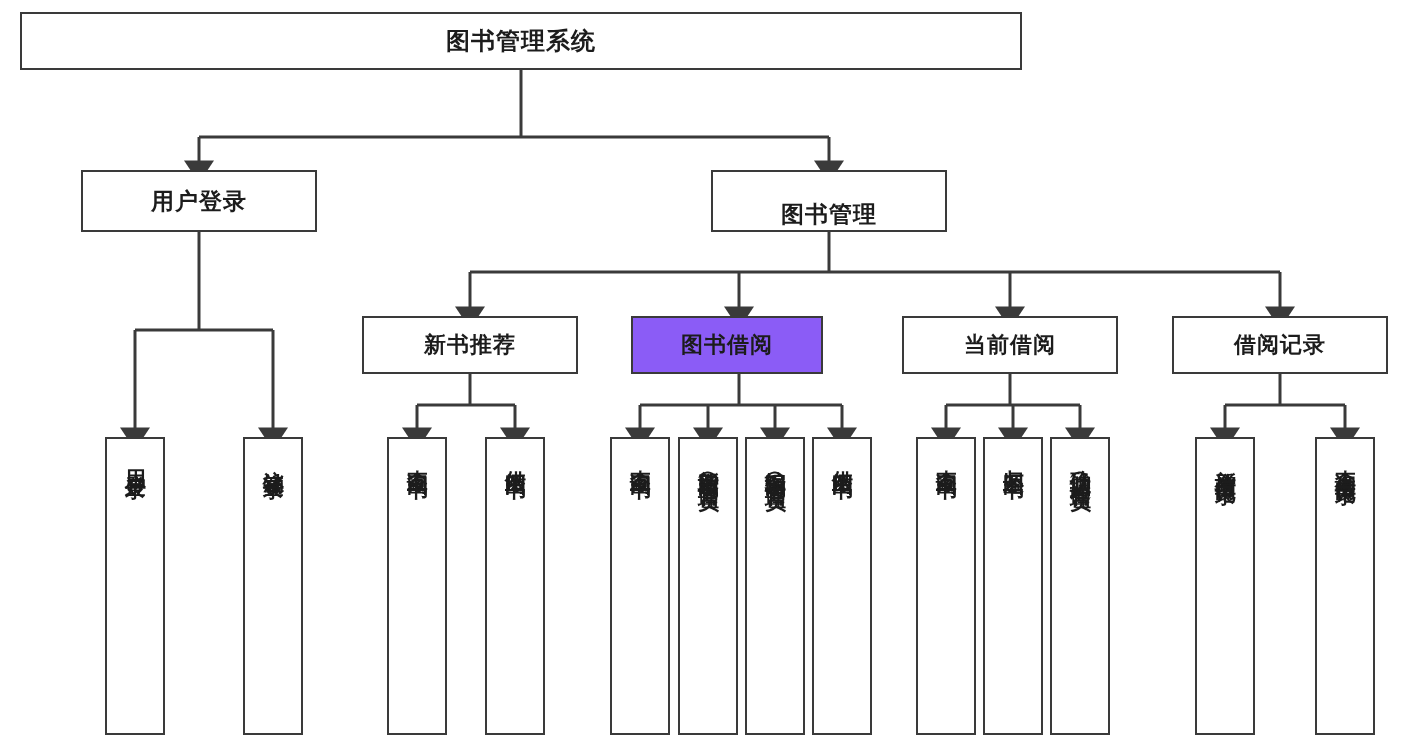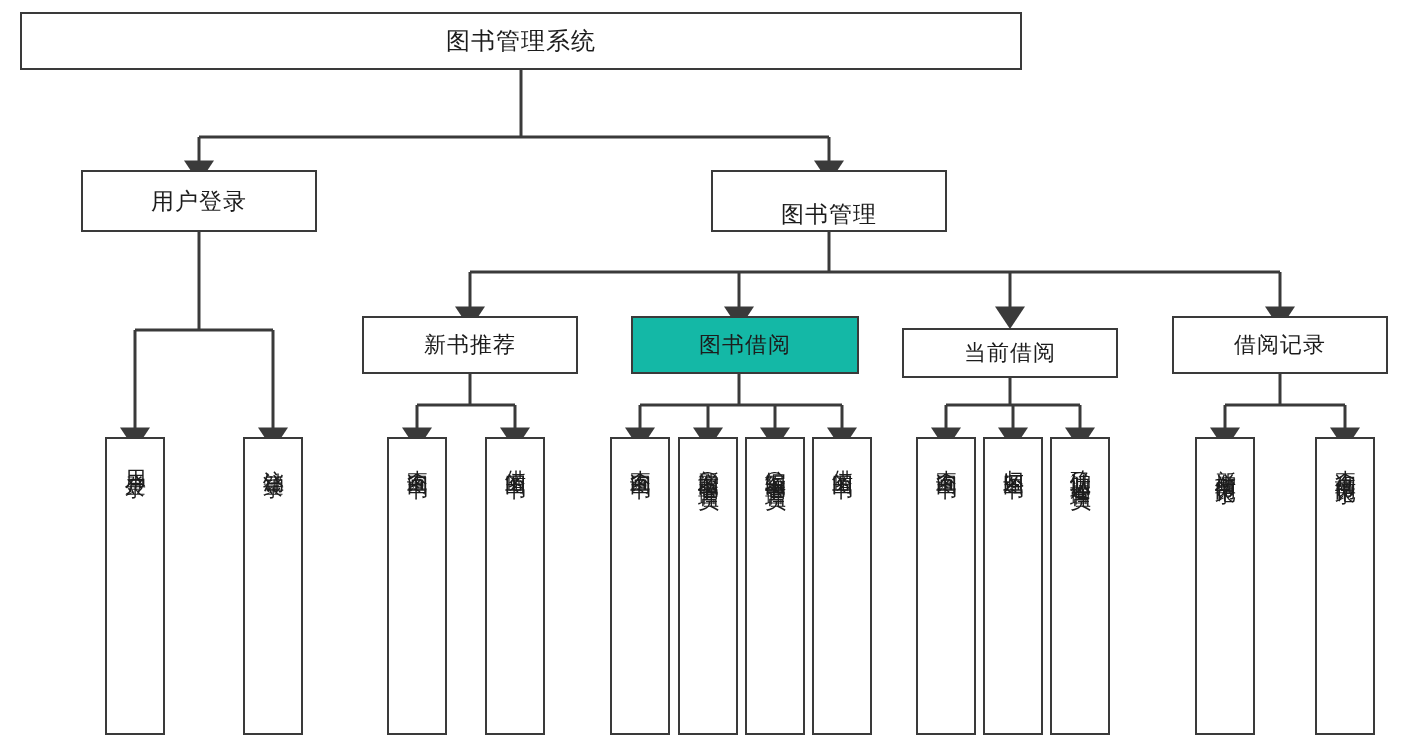--- a/index.html
+++ b/index.html
@@ -64,21 +64,21 @@
     font-size:17px;
     color:#b9b9b9;
     z-index:5;
     white-space:nowrap;
     letter-spacing:0.5px;
   }
 </style>
 </head>
 <body>
 
-<div id="canvas" style="background: rgb(255, 255, 255);">
+<div id="canvas" style="background: rgb(255, 255, 255); font-weight: bold;">
 
   <svg id="wires" viewBox="0 0 1405 747" xmlns="http://www.w3.org/2000/svg">
     <defs>
       <marker id="arw" markerWidth="12" markerHeight="12" refX="1.2" refY="5" orient="auto" markerUnits="strokeWidth">
         <path d="M0,0 L0,10 L7.5,5 z" fill="#3a3a3a"></path>
       </marker>
     </defs>
     <g stroke="#3a3a3a" stroke-width="3" fill="none" stroke-linecap="butt">
 
       <path d="M521,70 L521,137"></path>
@@ -131,24 +131,24 @@
   <div class="node lvl1" style="left: 81px; top: 170px; width: 236px; height: 62px; border-color: rgb(58, 58, 58); background: rgb(255, 255, 255); color: rgb(28, 28, 28);">
     <span>用户登录</span>
   </div>
   <div class="node lvl1" style="left: 711px; top: 170px; width: 236px; height: 62px; border-color: rgb(58, 58, 58); background: rgb(255, 255, 255); color: rgb(28, 28, 28); align-items: flex-end;">
     <span>图书管理</span>
   </div>
 
   <div class="node lvl2" style="left: 362px; top: 316px; width: 216px; height: 58px; border-color: rgb(58, 58, 58); background: rgb(255, 255, 255); color: rgb(28, 28, 28);">
     <span>新书推荐</span>
   </div>
-  <div class="node lvl2" style="left: 631px; top: 316px; width: 228px; height: 58px; border-color: rgb(58, 58, 58); background: #14b8a6; color: rgb(28, 28, 28);">
+  <div class="node lvl2" style="left: 631px; top: 316px; width: 192px; height: 58px; border-color: rgb(58, 58, 58); background: #8b5cf6; color: rgb(28, 28, 28);">
     <span>图书借阅</span>
   </div>
-  <div class="node lvl2" style="left: 902px; top: 328px; width: 216px; height: 50px; border-color: rgb(58, 58, 58); background: rgb(255, 255, 255); color: rgb(28, 28, 28);">
+  <div class="node lvl2" style="left: 902px; top: 316px; width: 216px; height: 58px; border-color: rgb(58, 58, 58); background: rgb(255, 255, 255); color: rgb(28, 28, 28);">
     <span>当前借阅</span>
   </div>
   <div class="node lvl2" style="left: 1172px; top: 316px; width: 216px; height: 58px; border-color: rgb(58, 58, 58); background: rgb(255, 255, 255); color: rgb(28, 28, 28);">
     <span>借阅记录</span>
   </div>
 
   <div class="node leaf" style="left: 105px; top: 437px; width: 60px; height: 298px; border-color: rgb(58, 58, 58); background: rgb(255, 255, 255); color: rgb(28, 28, 28);">
     <span class="vtext">用户登录</span>
   </div>
   <div class="node leaf" style="left: 243px; top: 437px; width: 60px; height: 298px; border-color: rgb(58, 58, 58); background: rgb(255, 255, 255); color: rgb(28, 28, 28);">

